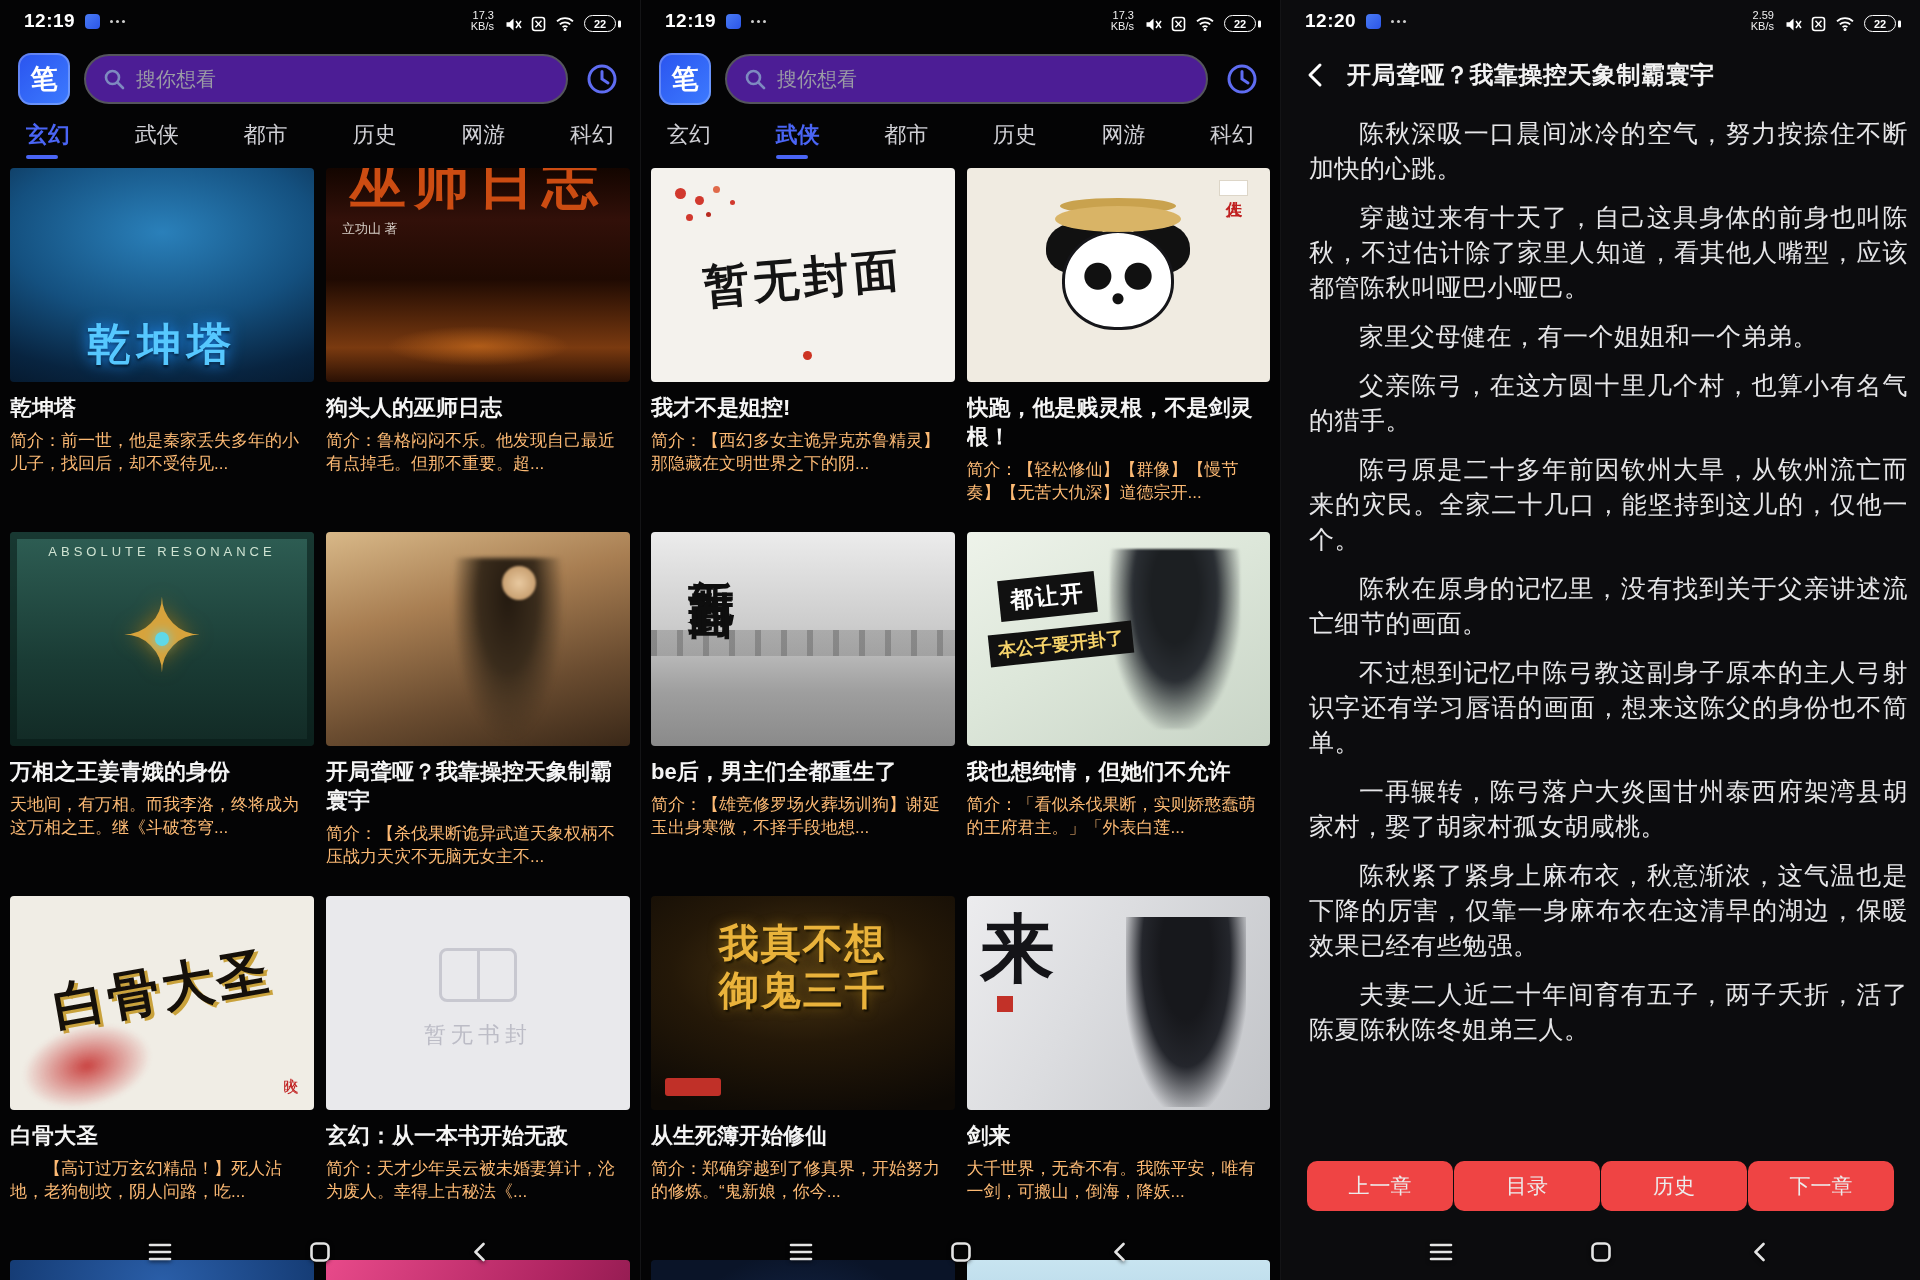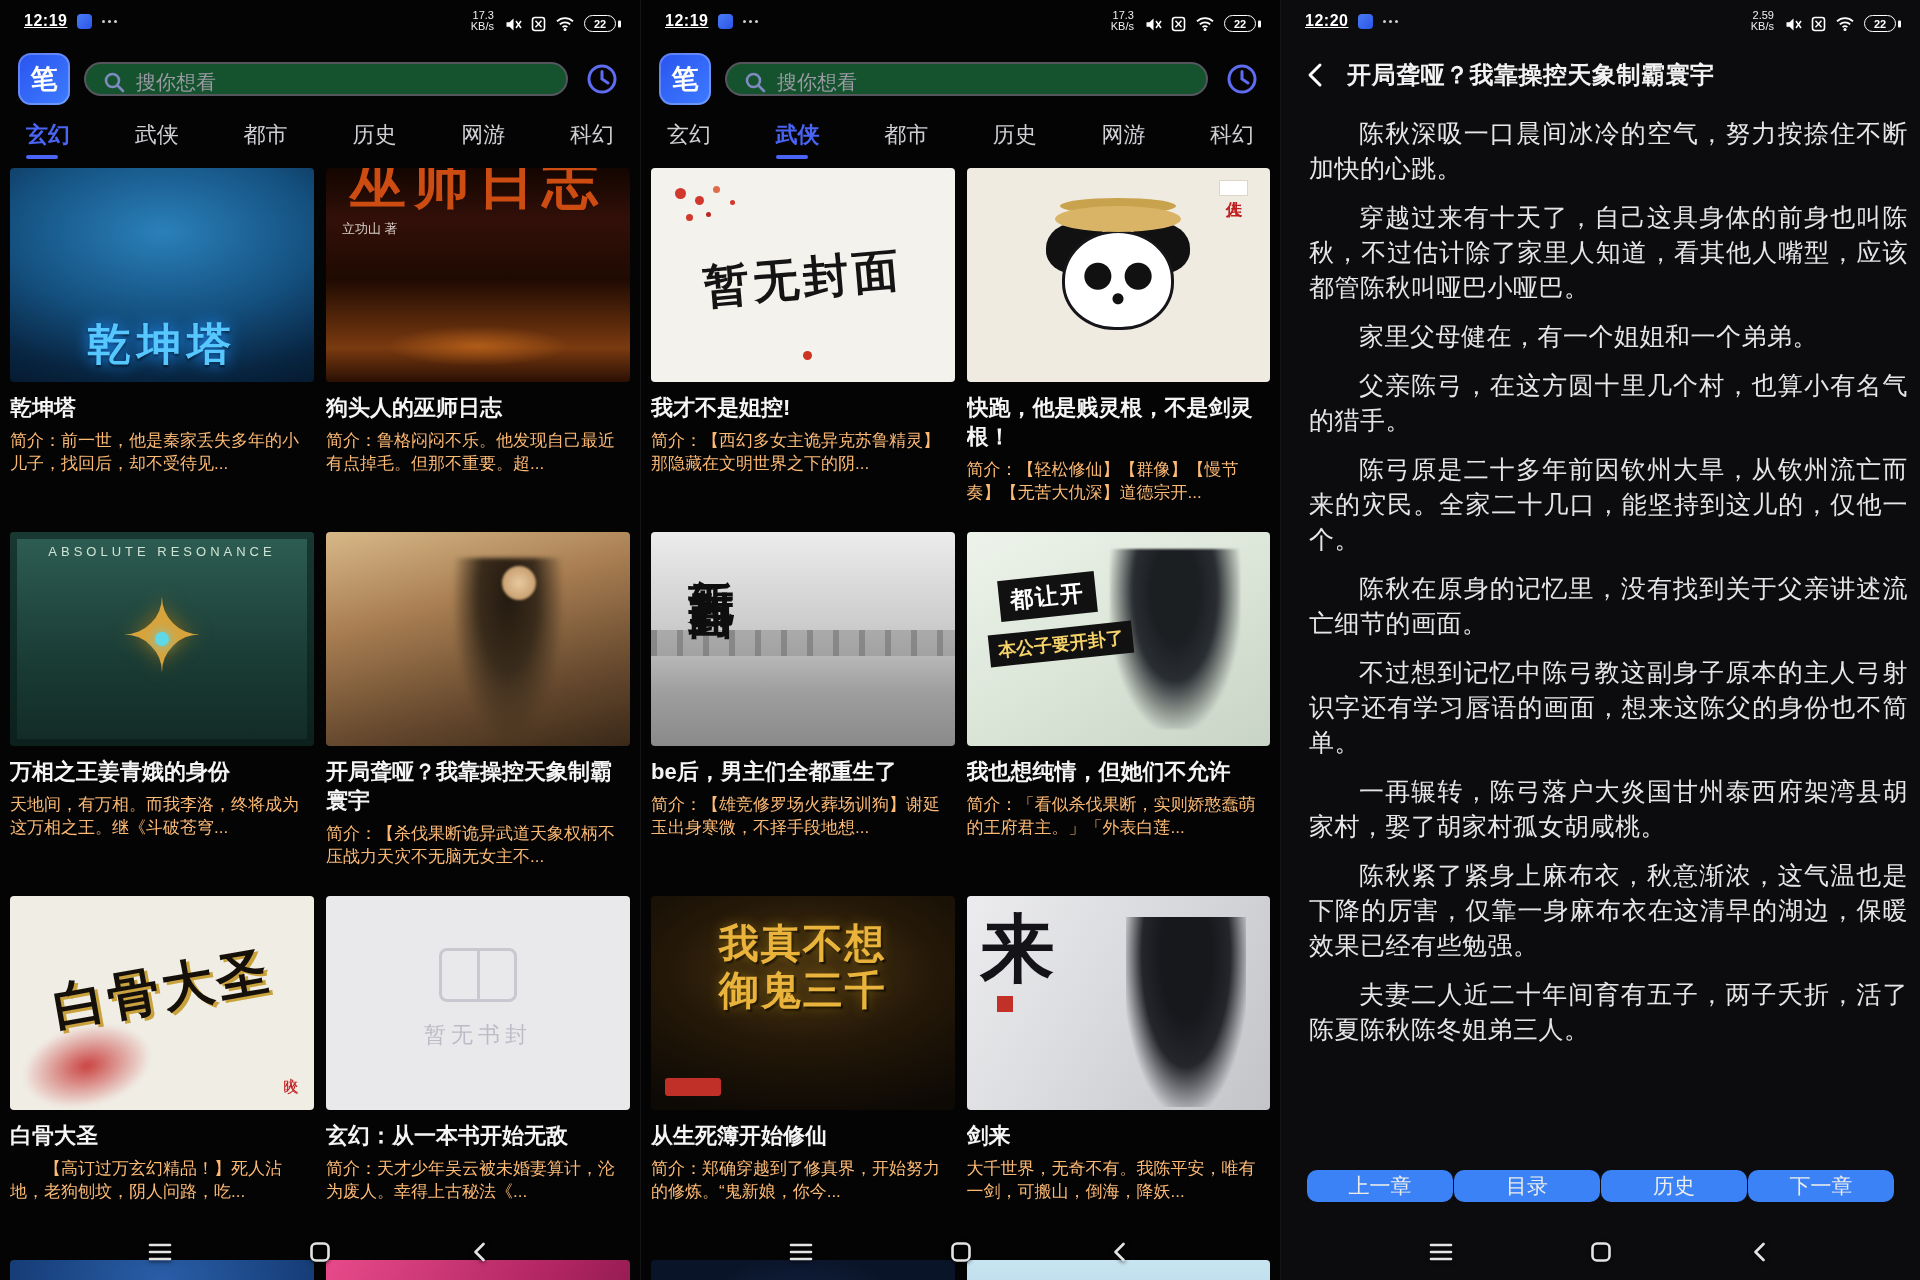--- a/index.html
+++ b/index.html
@@ -5,34 +5,34 @@
   * { margin:0; padding:0; box-sizing:border-box; }
   html,body { width:1920px; height:1280px; background:#000; font-family:"Liberation Sans","DejaVu Sans",sans-serif; overflow:hidden; }
   .screen { display:flex; width:1920px; height:1280px; }
   .panel { position:relative; width:640px; height:1280px; overflow:hidden; background:#040405; display:flex; flex-direction:column; }
   .panel + .panel { border-left:1px solid #141416; }
   .panel-reader { background:#0c0c0e; }
 
   
   .statusbar { height:42px; flex:0 0 42px; display:flex; align-items:center; justify-content:space-between; padding:0 24px; color:#fff; }
   .sb-left { display:flex; align-items:center; gap:10px; }
-  .sb-time { font-size:16px; font-weight:600; letter-spacing:.5px;text-decoration:underline; }
+  .sb-time { font-size:19px; font-weight:600; letter-spacing:.5px; }
   .sb-badge { width:15px; height:15px; border-radius:4px; background:linear-gradient(135deg,#4a7cf5,#2b55e8); display:inline-block; }
   .sb-dots { width:3px; height:3px; border-radius:50%; background:#cfcfcf; box-shadow:6px 0 0 #cfcfcf,12px 0 0 #cfcfcf; display:inline-block; margin-right:12px; }
   .sb-right { display:flex; align-items:flex-end; gap:9px; }
   .sb-speed { display:flex; flex-direction:column; align-items:flex-end; font-size:11px; line-height:11px; color:#f0f0f0; margin-right:2px; }
   .sb-ic { display:inline-flex; align-items:center; }
   .batt { position:relative; width:32px; height:17px; border:1.8px solid #fff; border-radius:9px; display:flex; align-items:center; justify-content:center; font-size:11px; font-weight:700; color:#fff; }
   .batt::after { content:""; position:absolute; right:-5.5px; top:50%; transform:translateY(-50%); width:2.5px; height:7px; background:#fff; border-radius:1px; }
 
   
   .hdr { flex:0 0 70px; display:flex; align-items:center; gap:14px; padding:4px 18px 0 18px; }
   .logo { width:52px; height:52px; flex:0 0 52px; border-radius:13px; background:linear-gradient(135deg,#2a54ef,#3d7bff); display:flex; align-items:center; justify-content:center; box-shadow:inset 0 0 0 2px rgba(255,255,255,.25); }
   .logo span { color:#fff; font-size:27px; font-weight:700; }
-  .search { flex:1; height:34px; border:2px solid #55555d; border-radius:26px; background:#14532d; display:flex; align-items:flex-end; gap:10px; padding:0 16px; }
+  .search { flex:1; height:50px; border:2px solid #55555d; border-radius:26px; background:#4c1d95; display:flex; align-items:center; gap:10px; padding:0 16px; }
   .search input { flex:1; background:transparent; border:none; outline:none; color:#ddd; font-size:20px; font-family:inherit; }
   .search input::placeholder { color:#9a9aa5; }
   .hist { width:40px; flex:0 0 40px; display:flex; align-items:center; justify-content:center; }
 
   
   .tabs { flex:0 0 50px; display:flex; align-items:flex-start; justify-content:space-between; padding:8px 26px 0 26px; }
   .tab { display:flex; flex-direction:column; align-items:flex-start; gap:5px; cursor:pointer; }
   .tab-label { font-size:22px; color:#cfcfd4; }
   .tab-underline { width:32px; height:4px; border-radius:2px; background:transparent; }
   .tab.active .tab-label { color:#4a65f5; font-weight:700; }
@@ -115,21 +115,21 @@
   .navbar { position:absolute; left:0; right:0; bottom:0; height:52px; z-index:20; }
   .nav-ic { position:absolute; top:50%; transform:translate(-50%,-50%); filter:drop-shadow(0 1px 2px rgba(0,0,0,.85)); cursor:pointer; }
   .nav-ic.p25 { left:25%; } .nav-ic.p50 { left:50%; } .nav-ic.p75 { left:75%; }
 
   
   .rdr-hdr { flex:0 0 66px; display:flex; align-items:center; gap:18px; padding:0 22px; }
   .rdr-title { font-size:24px; font-weight:700; color:#f2f2f2; letter-spacing:.5px; white-space:nowrap; overflow:hidden; }
   .rdr-body { flex:1 1 auto; overflow:hidden; padding:8px 12px 0 28px; }
   .rp { font-size:25px; line-height:35px; color:#e6e6e8; text-indent:2em; margin:0 0 14px 0; text-align:justify; letter-spacing:.5px; }
   .rdr-btns { flex:0 0 76px; display:flex; align-items:center; justify-content:space-between; padding:0 26px 8px 26px; }
-  .rbtn { width:146px; height:32px; background:#3b82f6; border:none; border-radius:10px; color:#ececec; font-size:21px; font-family:Liberation Mono, monospace; cursor:pointer; }
+  .rbtn { width:146px; height:50px; background:#ef4444; border:none; border-radius:10px; color:#ececec; font-size:21px; font-family:Liberation Mono, monospace; cursor:pointer; }
   .rdr-navspace { flex:0 0 52px; }
 </style>
 </head>
 <body>
 
 <div class="screen">
 
   <div class="panel">
     <div class="statusbar">
       <div class="sb-left">

